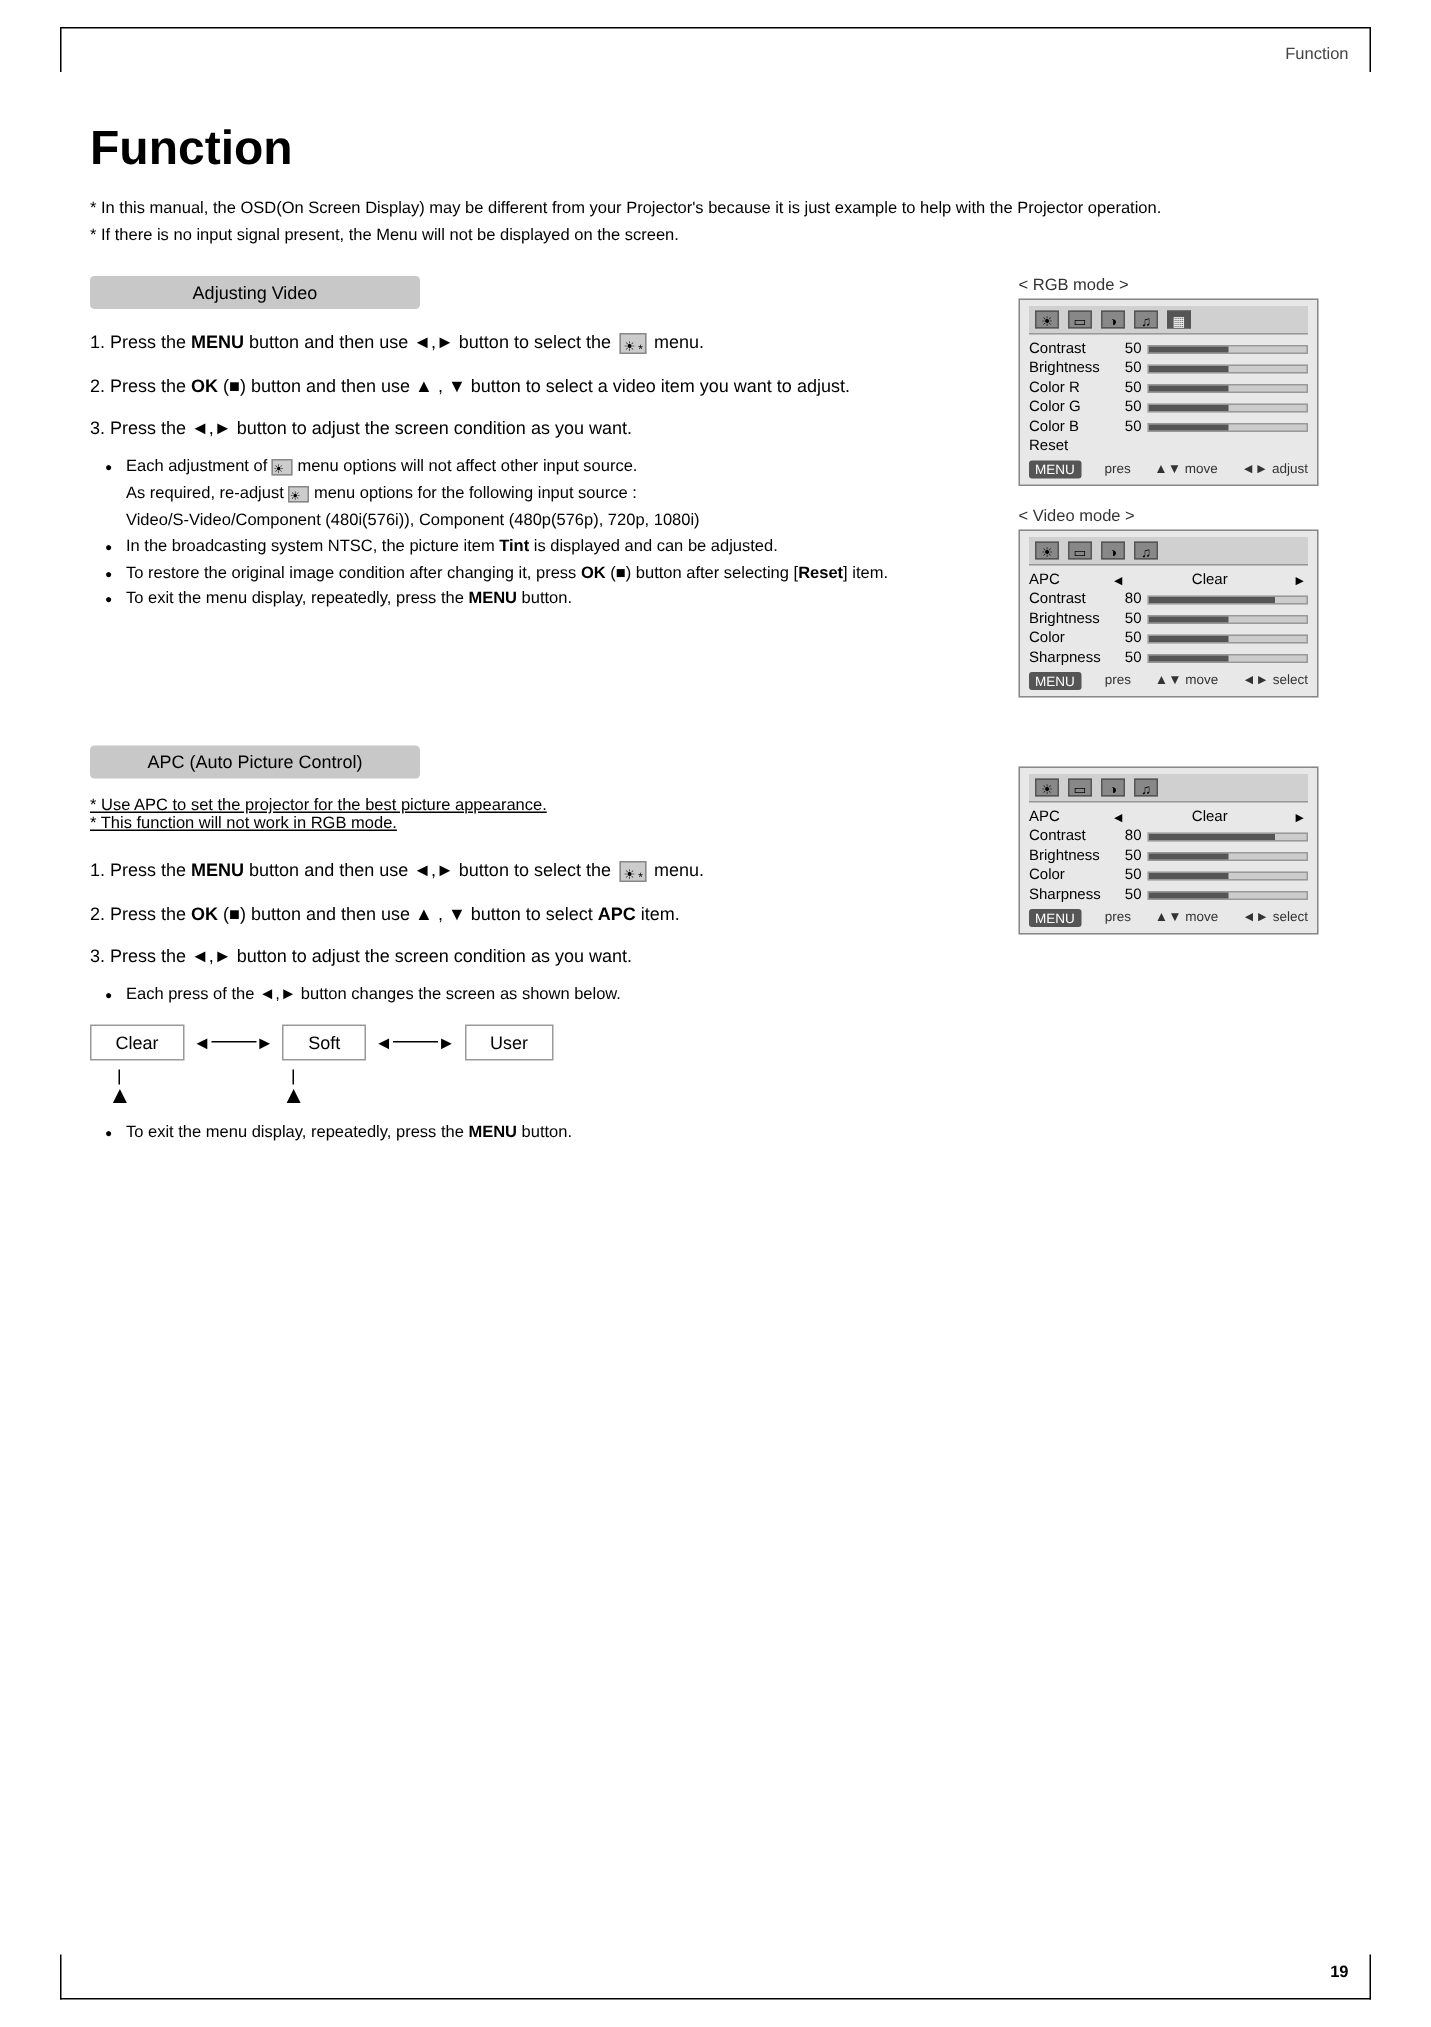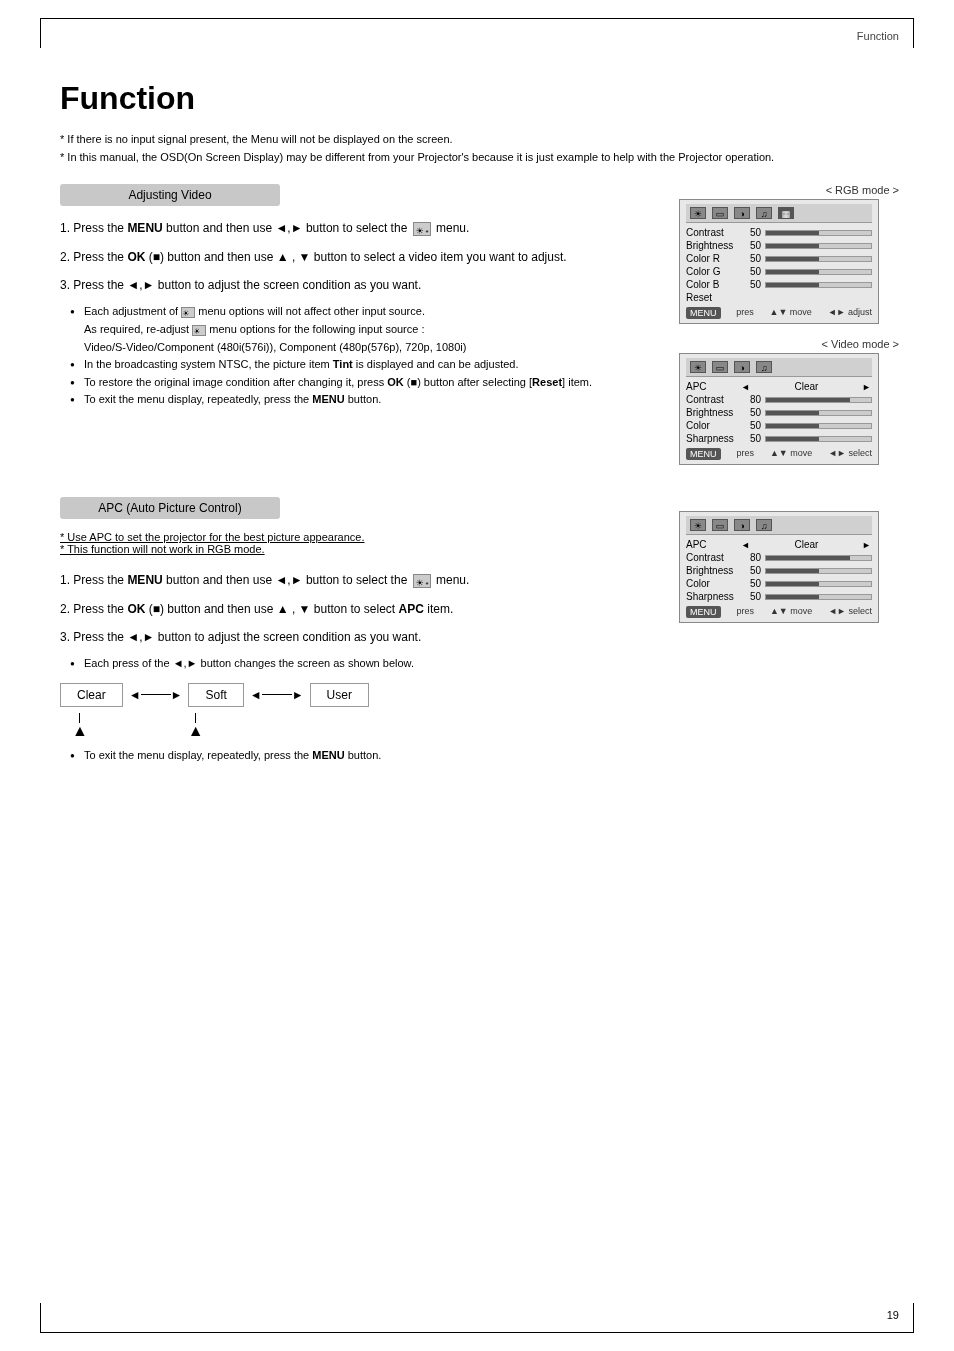--- a/index.html
+++ b/index.html
@@ -27,20 +27,21 @@
       right: 55px;
       font-size: 11px;
       color: #444;
     }
 
     .page-number {
       position: absolute;
       bottom: 30px;
       right: 55px;
       font-size: 11px;
+      font-weight: bold;
     }
 
     .content {
       padding: 60px 55px 50px 60px;
     }
 
     h1.page-title {
       font-size: 32px;
       font-weight: bold;
       margin-bottom: 14px;
@@ -116,21 +117,21 @@
       top: 3px;
     }
 
     
     .osd-container {
       margin-bottom: 14px;
     }
 
     .osd-label {
       font-size: 11px;
-      text-align: right;
+      text-align: left;
       margin-bottom: 3px;
       color: #333;
     }
 
     .osd-box {
       border: 1px solid #888;
       background: #e8e8e8;
       padding: 4px 6px;
       font-size: 10px;
       width: 200px;
@@ -276,22 +277,22 @@
 <div class="page-border-right-bottom"></div>
 
 <div class="header-right">Function</div>
 <div class="page-number">19</div>
 
 <div class="content">
 
   <h1 class="page-title">Function</h1>
 
   <div class="intro-notes">
+    <div>* In this manual, the OSD(On Screen Display) may be different from your Projector's because it is just example to help with the Projector operation.</div>
     <div>* If there is no input signal present, the Menu will not be displayed on the screen.</div>
-    <div>* In this manual, the OSD(On Screen Display) may be different from your Projector's because it is just example to help with the Projector operation.</div>
   </div>
 
 
   <div class="two-col">
     <div class="left-col">
       <div class="subsection-header">Adjusting Video</div>
 
       <div class="step">
         1. Press the <span class="bold">MENU</span> button and then use ◄,► button to select the
         <span style="display:inline-block;width:18px;height:14px;border:1px solid #888;background:#ccc;vertical-align:middle;position:relative;margin:0 2px;">

